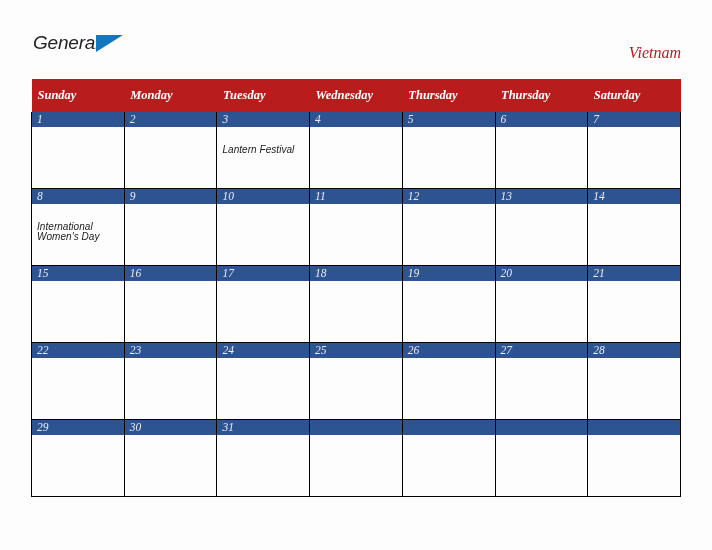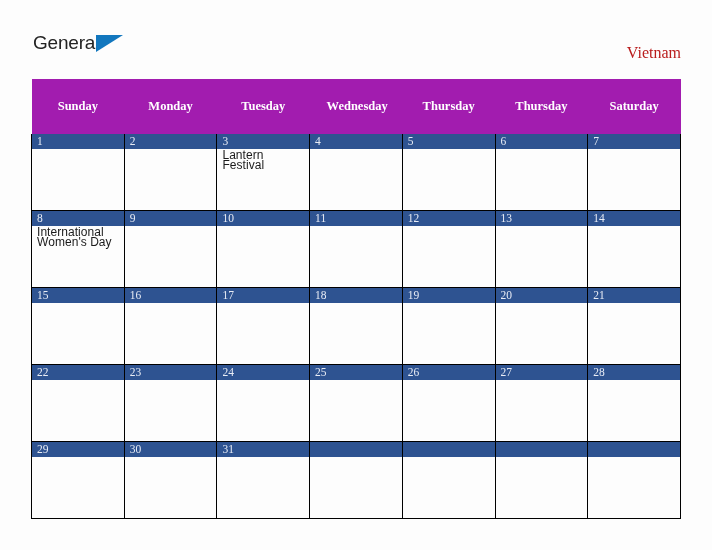--- a/index.html
+++ b/index.html
@@ -13,20 +13,21 @@
     background: #fdfdfd;
     font-family: "Liberation Sans", sans-serif;
     overflow: hidden;
   }
 
   .page {
     position: relative;
     width: 692px;
     height: 550px;
     box-sizing: border-box;
+    font-style: italic;
   }
 
   
   .topbar {
     position: absolute;
     left: 0;
     top: 0;
     width: 712px;
     height: 78px;
   }
@@ -97,28 +98,28 @@
   
   .cal {
     position: absolute;
     left: 31px;
     top: 79px;
     width: 650px;
     border-collapse: collapse;
     table-layout: fixed;
   }
   .cal th {
-    background: #a21caf;
+    background: #b91c1c;
     color: #ffffff;
     font-family: "Liberation Serif", serif;
     font-size: 12.5px;
     font-weight: 700;
     height: 21px;
-    padding: 17px;
-    text-align: center;
+    padding: 6px;
+    text-align: left;
     border: 0;
   }
   .cal td {
     padding: 0;
     vertical-align: top;
     border-left: 1px solid #000000;
     border-right: 1px solid #000000;
     border-bottom: 1px solid #000000;
     background: #fdfdfd;
     height: 76px;
@@ -137,25 +138,25 @@
   }
   .daynum.empty {
     color: transparent;
   }
 
   .events {
     padding: 2px 4px 0 5px;
   }
   .event {
     font-family: "Liberation Sans", sans-serif;
-    font-size: 12px;
+    font-size: 10px;
     line-height: 9.6px;
     color: #1b1b1b;
     letter-spacing: 0.05px;
-    margin: 0 0 2px 0;
+    margin: 16px 0 2px 0;
   }
 </style>
 </head>
 <body>
 
 <div class="page">
 
   <div class="topbar">
 
     <div class="logo">

